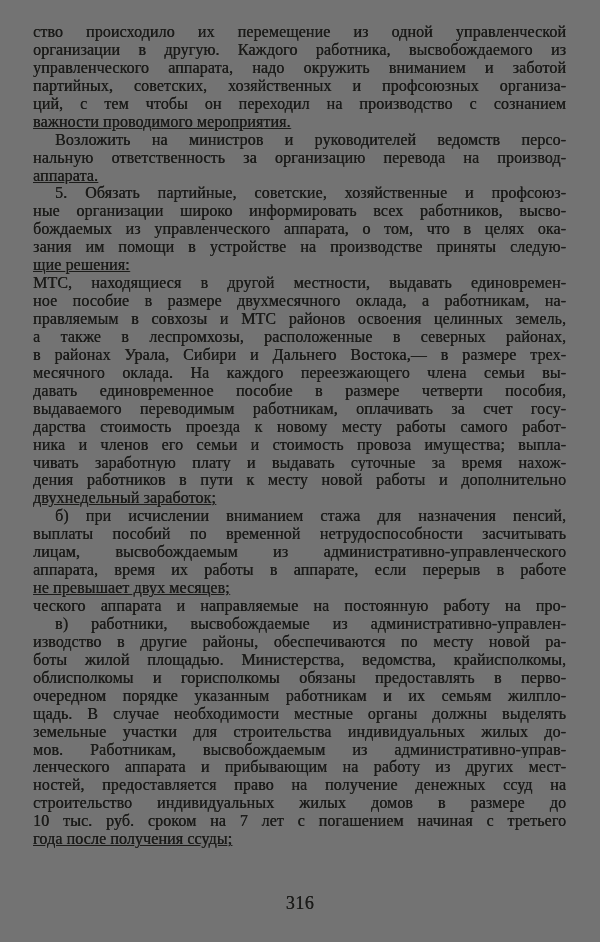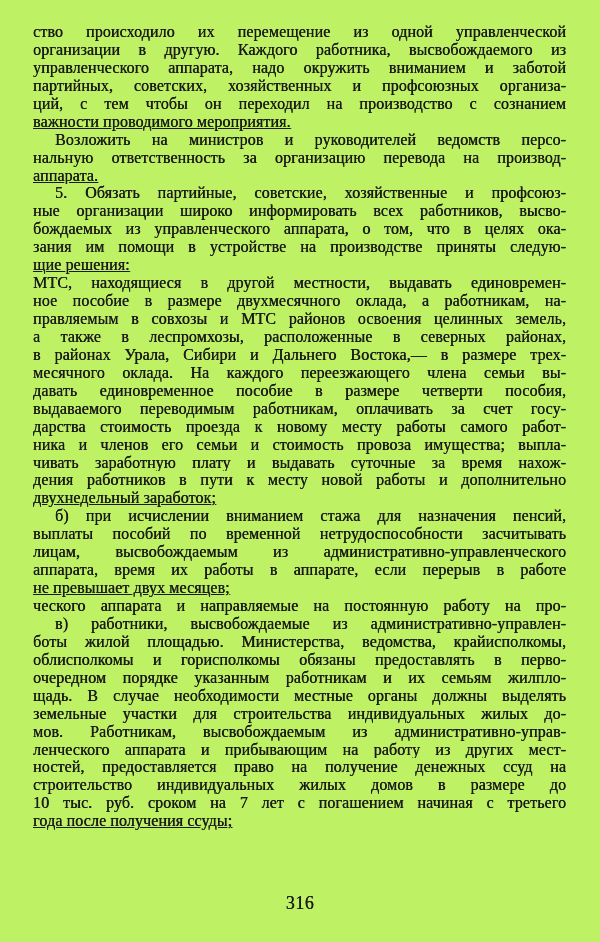--- a/index.html
+++ b/index.html
@@ -5,21 +5,21 @@
   html, body {
     margin: 0;
     padding: 0;
     background: #f4f4f1;
   }
   .page {
     position: relative;
     width: 600px;
     height: 942px;
     margin: 0 auto;
-    background: #bef264;
+    background: #737373;
     overflow: hidden;
   }
   .text-block {
     position: absolute;
     left: 33px;
     top: 23px;
     width: 533px;
     font-family: "Liberation Serif", "DejaVu Serif", serif;
     font-size: 16px;
     color: #1b1b19;
@@ -88,20 +88,21 @@
       <div class="line">чивать заработную плату и выдавать суточные за время нахож-</div>
       <div class="line">дения работников в пути к месту новой работы и дополнительно</div>
       <div class="line endline">двухнедельный заработок;</div>
       <div class="line indent">б) при исчислении вниманием стажа для назначения пенсий,</div>
       <div class="line">выплаты пособий по временной нетрудоспособности засчитывать</div>
       <div class="line">лицам, высвобождаемым из административно-управленческого</div>
       <div class="line">аппарата, время их работы в аппарате, если перерыв в работе</div>
       <div class="line endline">не превышает двух месяцев;</div>
       <div class="line">ческого аппарата и направляемые на постоянную работу на про-</div>
       <div class="line indent">в) работники, высвобождаемые из административно-управлен-</div>
+      <div class="line">изводство в другие районы, обеспечиваются по месту новой ра-</div>
       <div class="line">боты жилой площадью. Министерства, ведомства, крайисполкомы,</div>
       <div class="line">облисполкомы и горисполкомы обязаны предоставлять в перво-</div>
       <div class="line">очередном порядке указанным работникам и их семьям жилпло-</div>
       <div class="line">щадь. В случае необходимости местные органы должны выделять</div>
       <div class="line">земельные участки для строительства индивидуальных жилых до-</div>
       <div class="line">мов. Работникам, высвобождаемым из административно-управ-</div>
       <div class="line">ленческого аппарата и прибывающим на работу из других мест-</div>
       <div class="line">ностей, предоставляется право на получение денежных ссуд на</div>
       <div class="line">строительство индивидуальных жилых домов в размере до</div>
       <div class="line">10 тыс. руб. сроком на 7 лет с погашением начиная с третьего</div>

